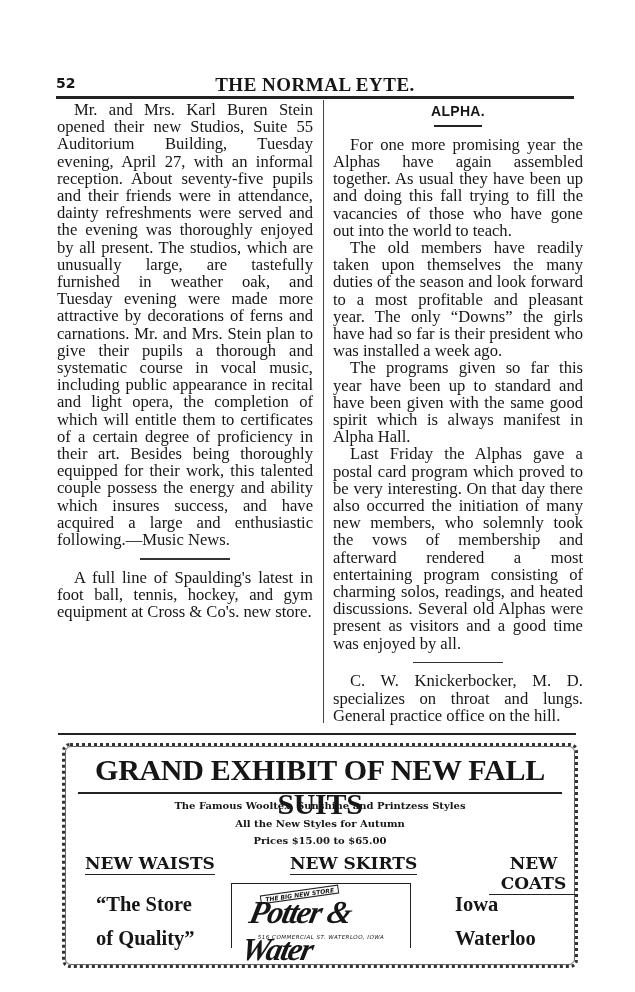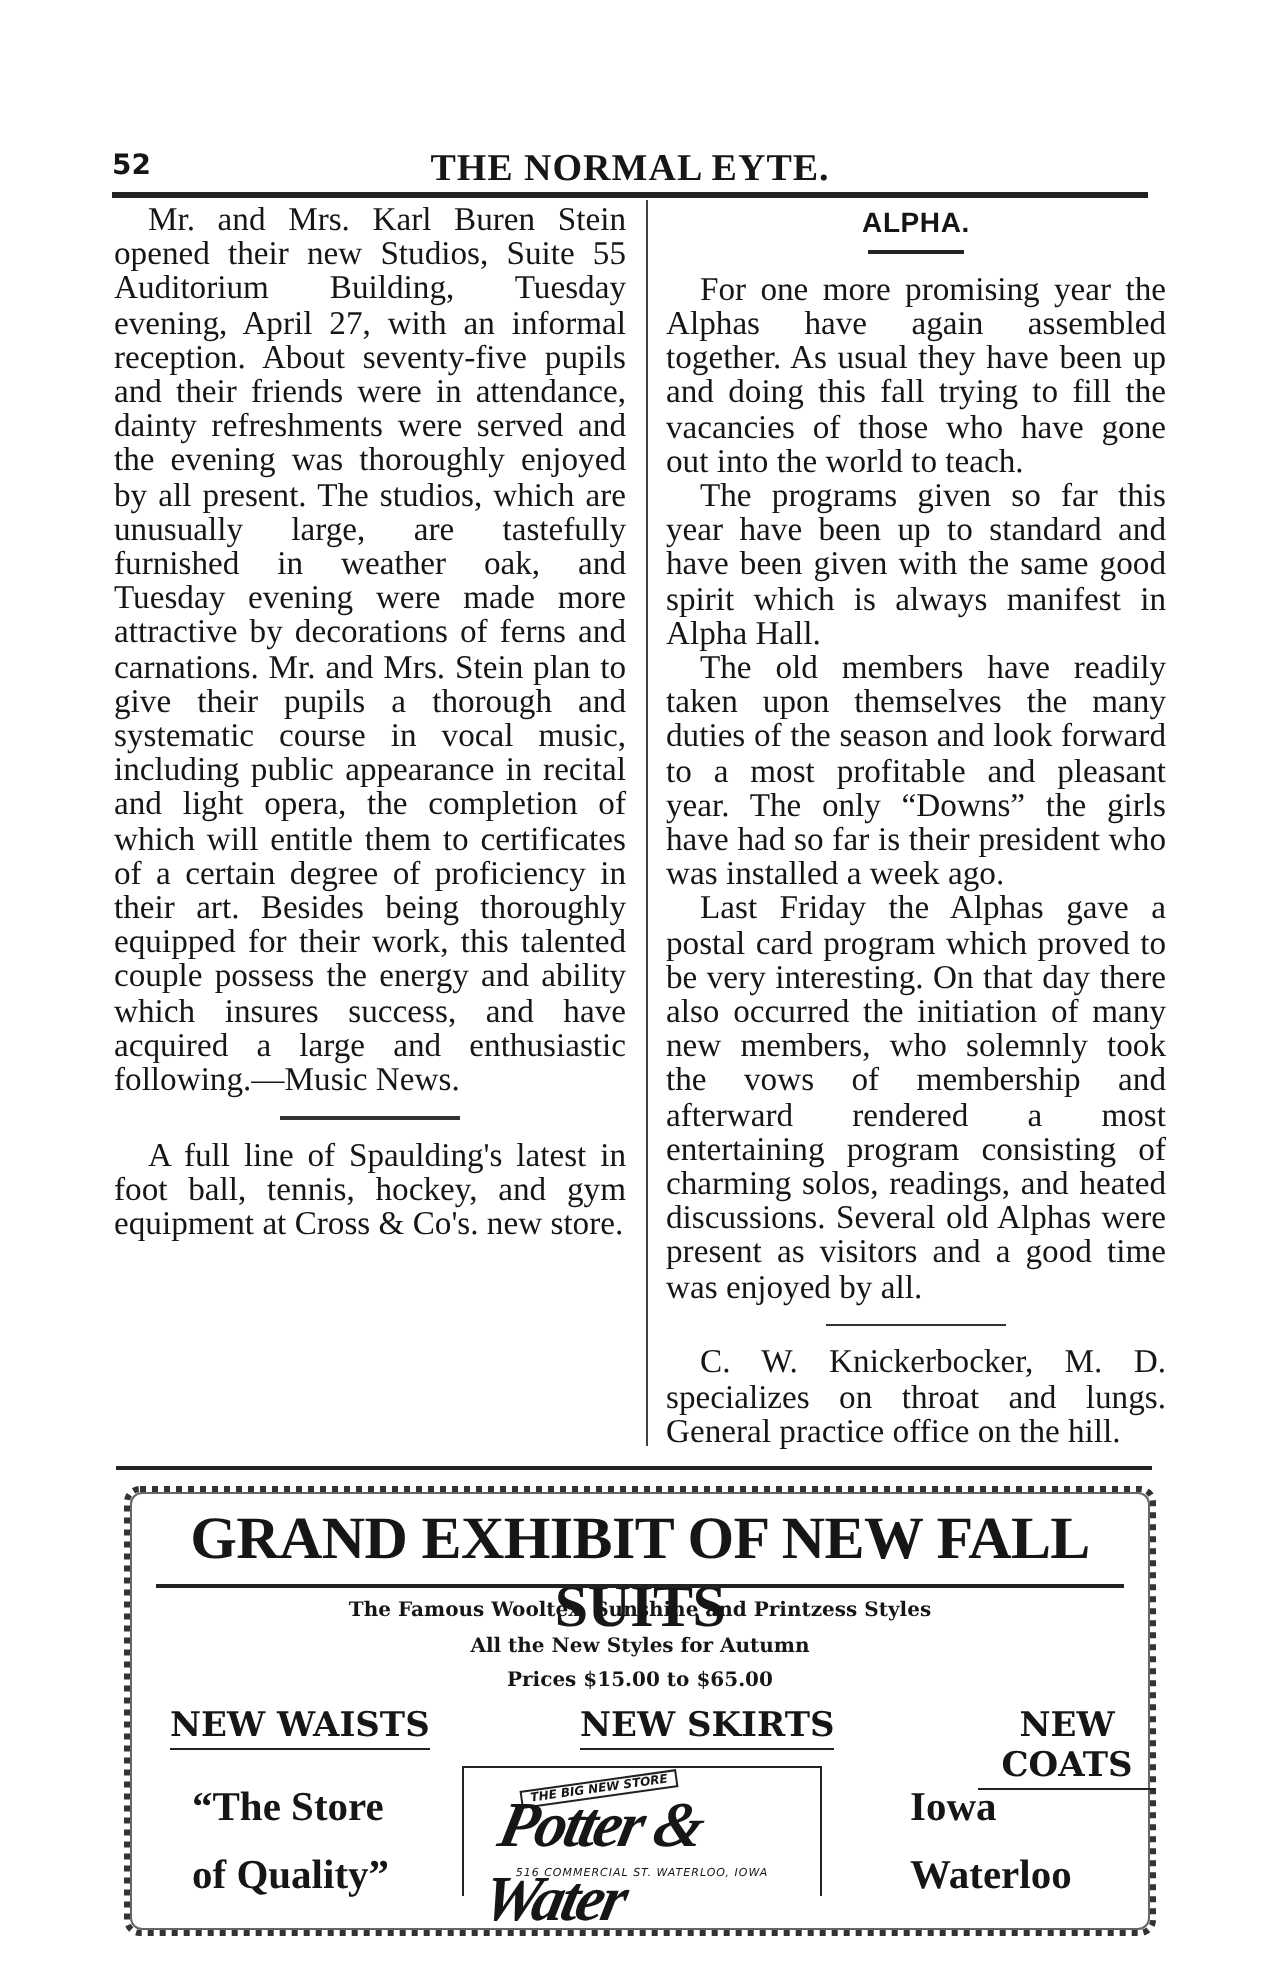--- a/index.html
+++ b/index.html
@@ -61,22 +61,22 @@
     <div class="sep-rule"></div>
     <p>A full line of Spaulding's latest in foot ball, tennis, hockey, and gym equipment at Cross &amp; Co's. new store.</p>
   </div>
 
   <div class="col-divider"></div>
 
   <div class="col col-right">
     <div class="section-heading">ALPHA.</div>
     <div class="short-rule"></div>
     <p>For one more promising year the Alphas have again assembled together. As usual they have been up and doing this fall trying to fill the vacancies of those who have gone out into the world to teach.</p>
+    <p>The old members have readily taken upon themselves the many duties of the season and look forward to a most profitable and pleasant year. The only “Downs” the girls have had so far is their president who was installed a week ago.</p>
     <p>The programs given so far this year have been up to standard and have been given with the same good spirit which is always manifest in Alpha Hall.</p>
-    <p>The old members have readily taken upon themselves the many duties of the season and look forward to a most profitable and pleasant year. The only “Downs” the girls have had so far is their president who was installed a week ago.</p>
     <p>Last Friday the Alphas gave a postal card program which proved to be very interesting. On that day there also occurred the initiation of many new members, who solemnly took the vows of membership and afterward rendered a most entertaining program consisting of charming solos, readings, and heated discussions. Several old Alphas were present as visitors and a good time was enjoyed by all.</p>
     <div class="sep-rule"></div>
     <p>C. W. Knickerbocker, M. D. specializes on throat and lungs. General practice office on the hill.</p>
   </div>
 
   <div class="footer-rule"></div>
 
   <div class="ad">
     <div class="ad-border"></div>
     <div class="ad-border-inner"></div>

